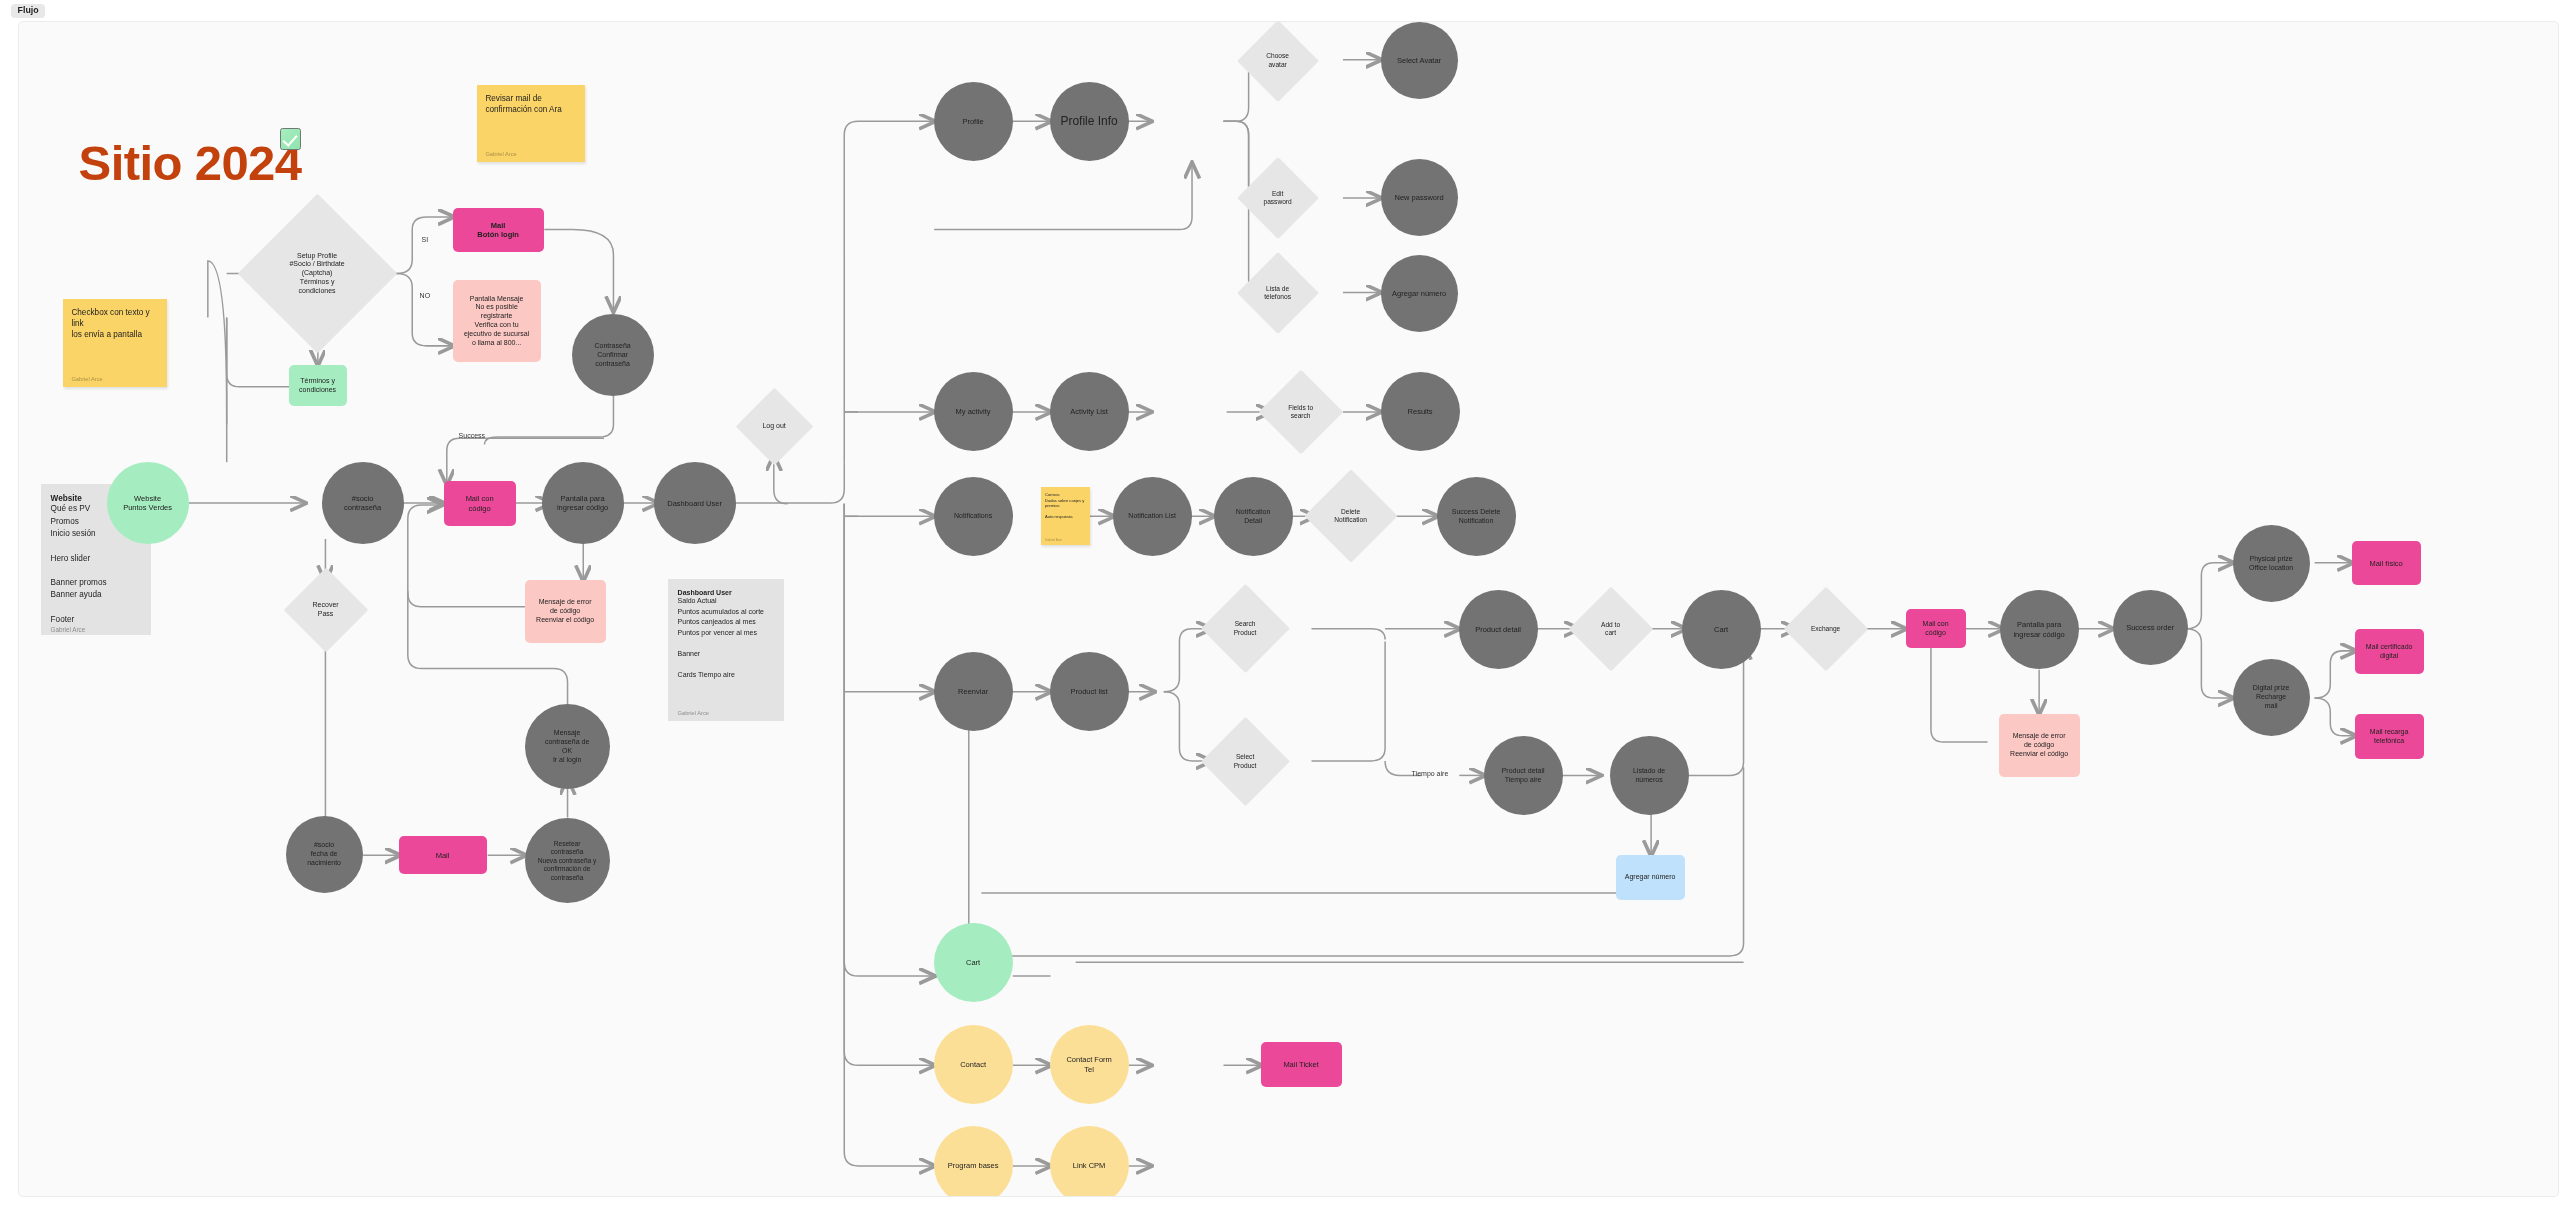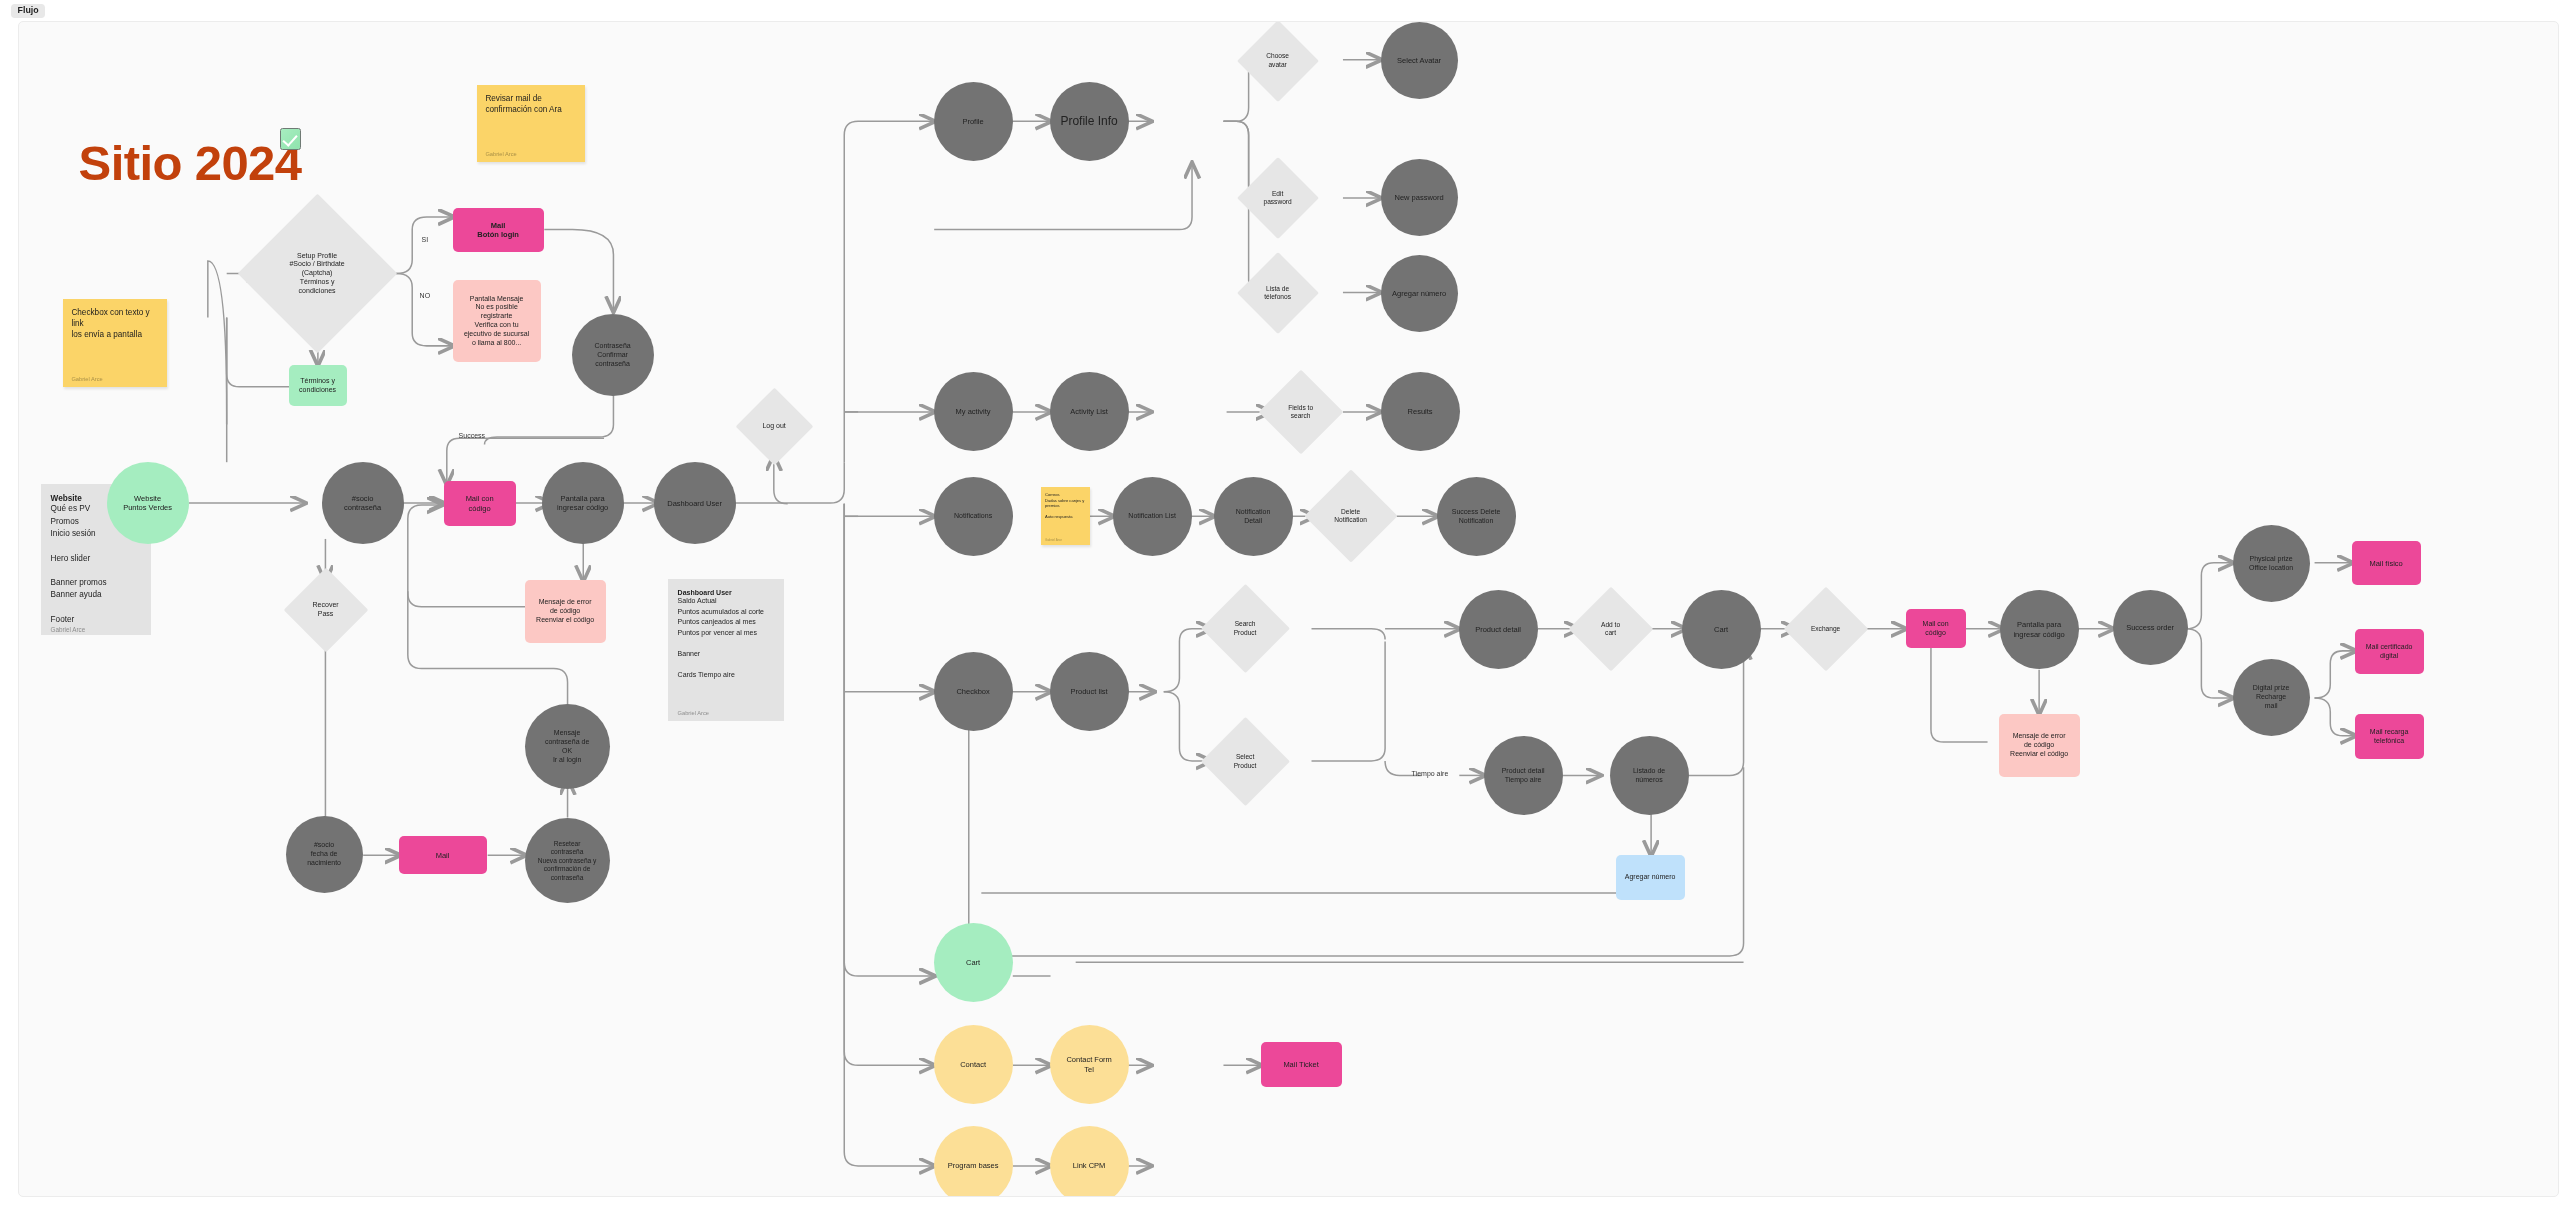--- a/index.html
+++ b/index.html
@@ -512,21 +512,21 @@
       <div class="dshape"></div>
       <div class="dlabel" style="font-size:6.6px;">Delete
 Notification</div>
     </div>
     <div class="node n-ellipse n-blue" style="left:1418px; top:455px; width:79px; height:79px; font-size:7px;">
       <span class="lbl">Success Delete
 Notification</span>
     </div>
 
     <div class="node n-ellipse n-blue" style="left:915px; top:630px; width:79px; height:79px; font-size:7.5px;">
-      <span class="lbl">Checkbox</span>
+      <span class="lbl">Reenviar</span>
     </div>
     <div class="node n-ellipse n-blue" style="left:1031px; top:630px; width:79px; height:79px; font-size:7.5px;">
       <span class="lbl">Product list</span>
     </div>
     <div class="diamond-wrap" style="left:1195px; top:575px; width:63px; height:63px;">
       <div class="dshape"></div>
       <div class="dlabel" style="font-size:6.6px;">Search
 Product</div>
     </div>
     <div class="diamond-wrap" style="left:1195px; top:708px; width:63px; height:63px;">

